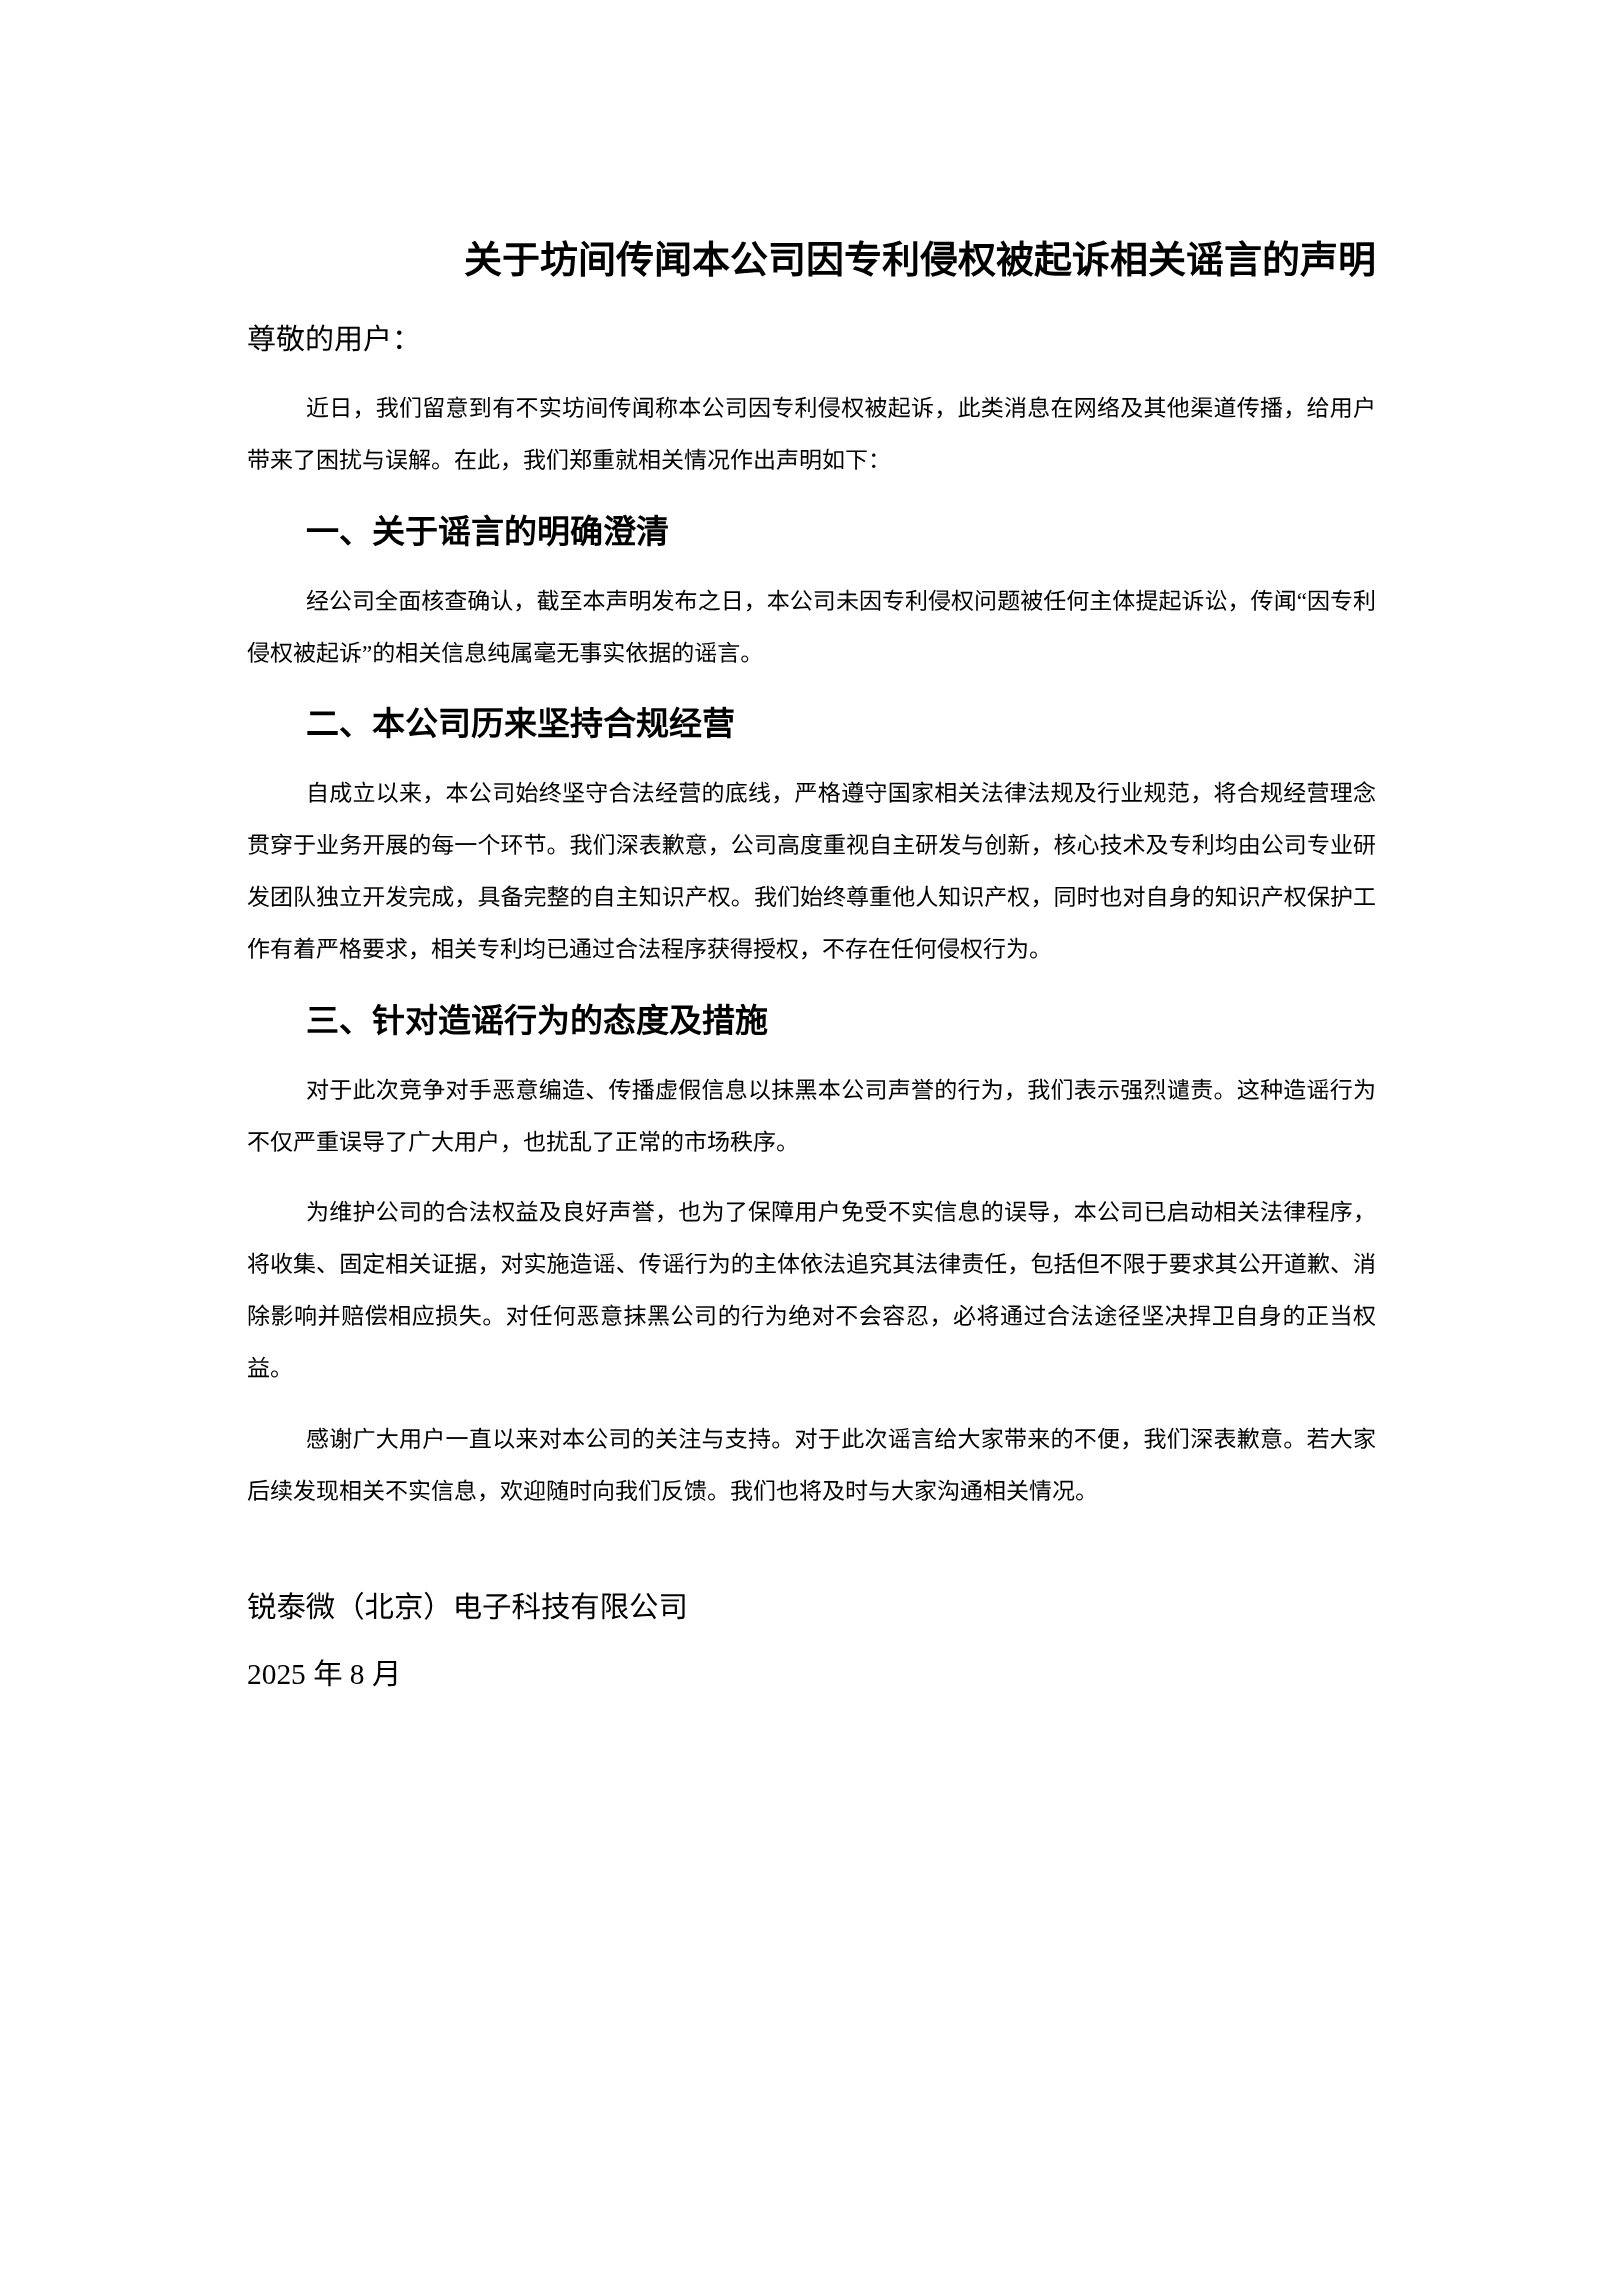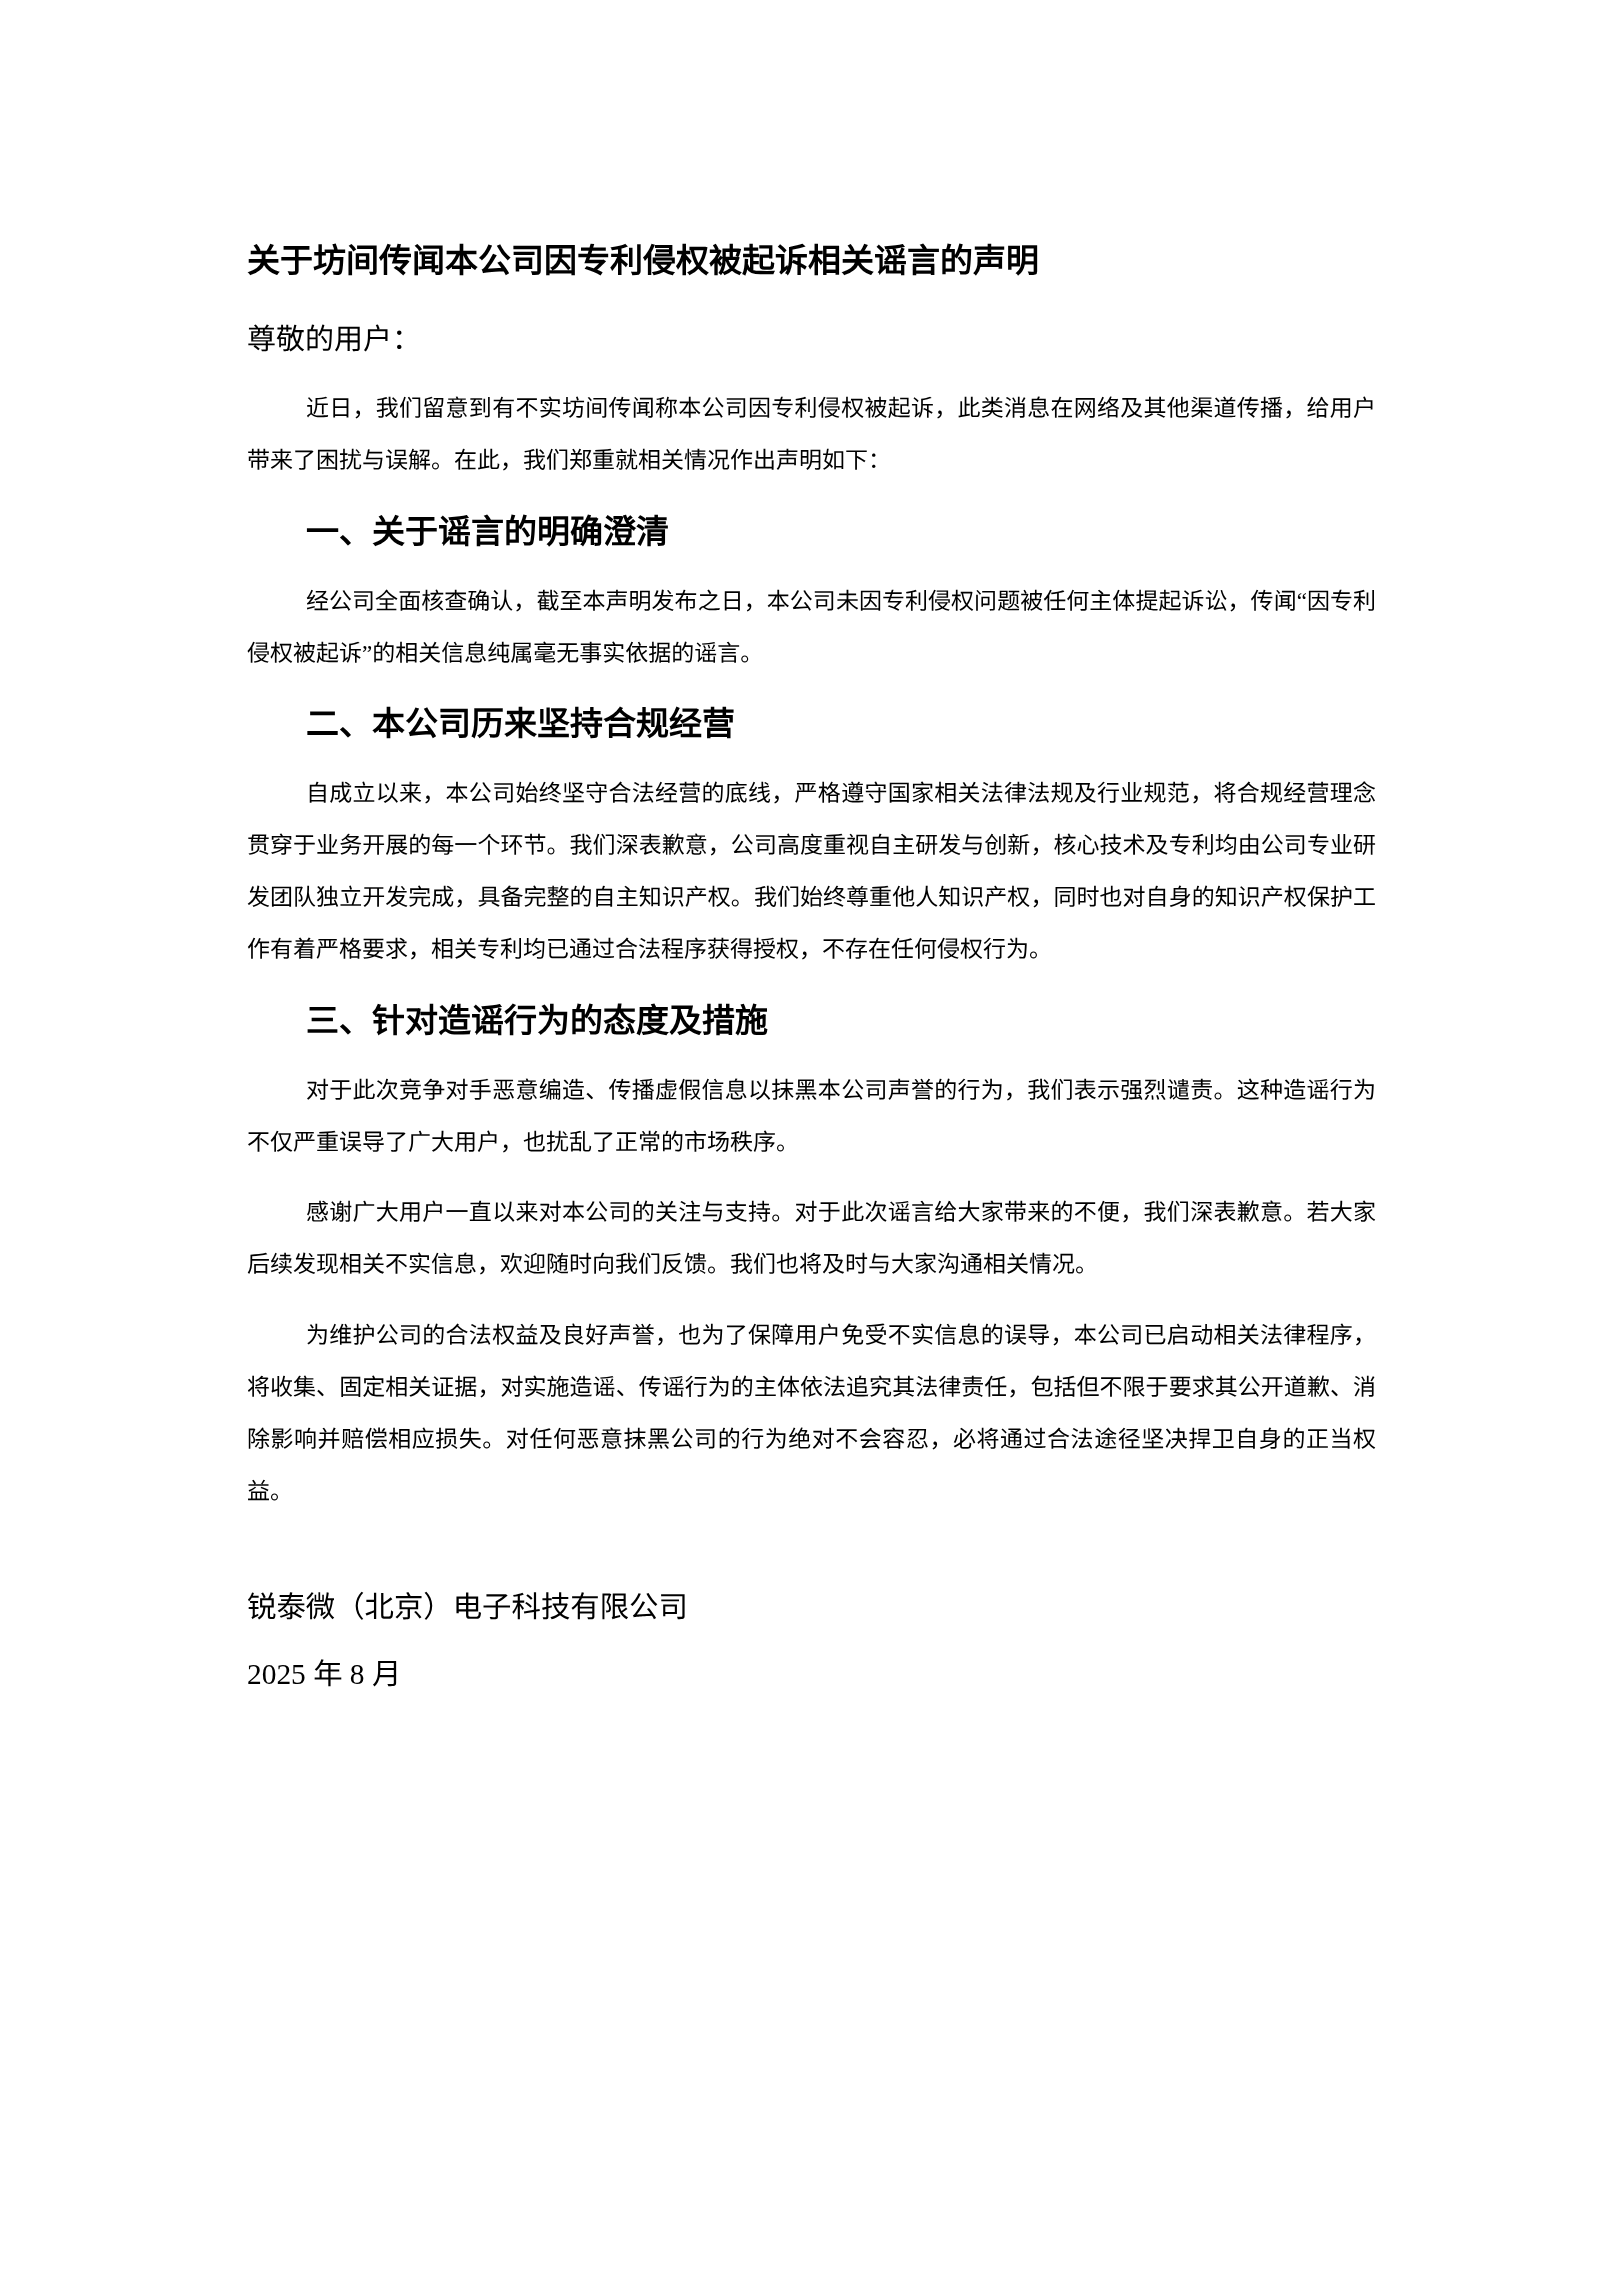--- a/index.html
+++ b/index.html
@@ -17,23 +17,23 @@
   }
   .content {
     position: absolute;
     left: 247px;
     top: 233px;
     width: 1129px;
   }
   .doc-title {
     font-family: "Liberation Sans", "DejaVu Sans", sans-serif;
     font-weight: 700;
-    font-size: 33px;
+    font-size: 38px;
     line-height: 55px;
-    text-align: left;
+    text-align: right;
     margin: 0 0 25px 0;
   }
   .salutation {
     font-family: Liberation Serif, serif;
     font-size: 29px;
     line-height: 52px;
     margin: 0 0 18.3px 0;
   }
   p.body-para {
     font-family: "Liberation Serif", "DejaVu Serif", serif;
@@ -75,22 +75,22 @@
     <p class="body-para">近日，我们留意到有不实坊间传闻称本公司因专利侵权被起诉，此类消息在网络及其他渠道传播，给用户带来了困扰与误解。在此，我们郑重就相关情况作出声明如下：</p>
 
     <h2 class="section-heading">一、关于谣言的明确澄清</h2>
     <p class="body-para">经公司全面核查确认，截至本声明发布之日，本公司未因专利侵权问题被任何主体提起诉讼，传闻“因专利侵权被起诉”的相关信息纯属毫无事实依据的谣言。</p>
 
     <h2 class="section-heading">二、本公司历来坚持合规经营</h2>
     <p class="body-para">自成立以来，本公司始终坚守合法经营的底线，严格遵守国家相关法律法规及行业规范，将合规经营理念贯穿于业务开展的每一个环节。我们深表歉意，公司高度重视自主研发与创新，核心技术及专利均由公司专业研发团队独立开发完成，具备完整的自主知识产权。我们始终尊重他人知识产权，同时也对自身的知识产权保护工作有着严格要求，相关专利均已通过合法程序获得授权，不存在任何侵权行为。</p>
 
     <h2 class="section-heading">三、针对造谣行为的态度及措施</h2>
     <p class="body-para">对于此次竞争对手恶意编造、传播虚假信息以抹黑本公司声誉的行为，我们表示强烈谴责。这种造谣行为不仅严重误导了广大用户，也扰乱了正常的市场秩序。</p>
+    <p class="body-para">为维护公司的合法权益及良好声誉，也为了保障用户免受不实信息的误导，本公司已启动相关法律程序，将收集、固定相关证据，对实施造谣、传谣行为的主体依法追究其法律责任，包括但不限于要求其公开道歉、消除影响并赔偿相应损失。对任何恶意抹黑公司的行为绝对不会容忍，必将通过合法途径坚决捍卫自身的正当权益。</p>
     <p class="body-para">感谢广大用户一直以来对本公司的关注与支持。对于此次谣言给大家带来的不便，我们深表歉意。若大家后续发现相关不实信息，欢迎随时向我们反馈。我们也将及时与大家沟通相关情况。</p>
-    <p class="body-para">为维护公司的合法权益及良好声誉，也为了保障用户免受不实信息的误导，本公司已启动相关法律程序，将收集、固定相关证据，对实施造谣、传谣行为的主体依法追究其法律责任，包括但不限于要求其公开道歉、消除影响并赔偿相应损失。对任何恶意抹黑公司的行为绝对不会容忍，必将通过合法途径坚决捍卫自身的正当权益。</p>
 
     <div class="signature-block">
       <div class="signature-company">锐泰微（北京）电子科技有限公司</div>
       <div class="signature-date">2025 年 8 月</div>
     </div>
 
   </div>
 </div>
 
 

